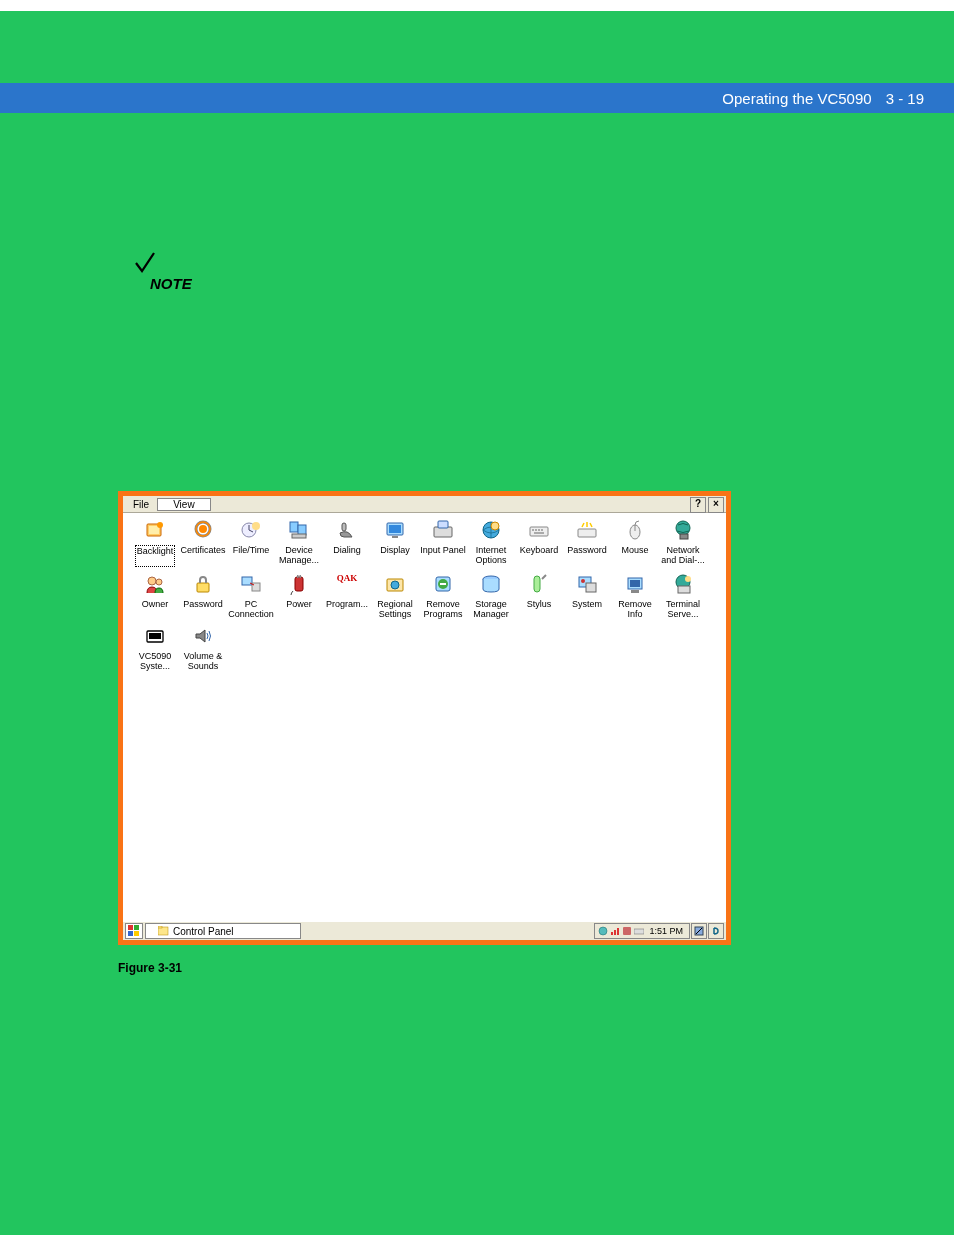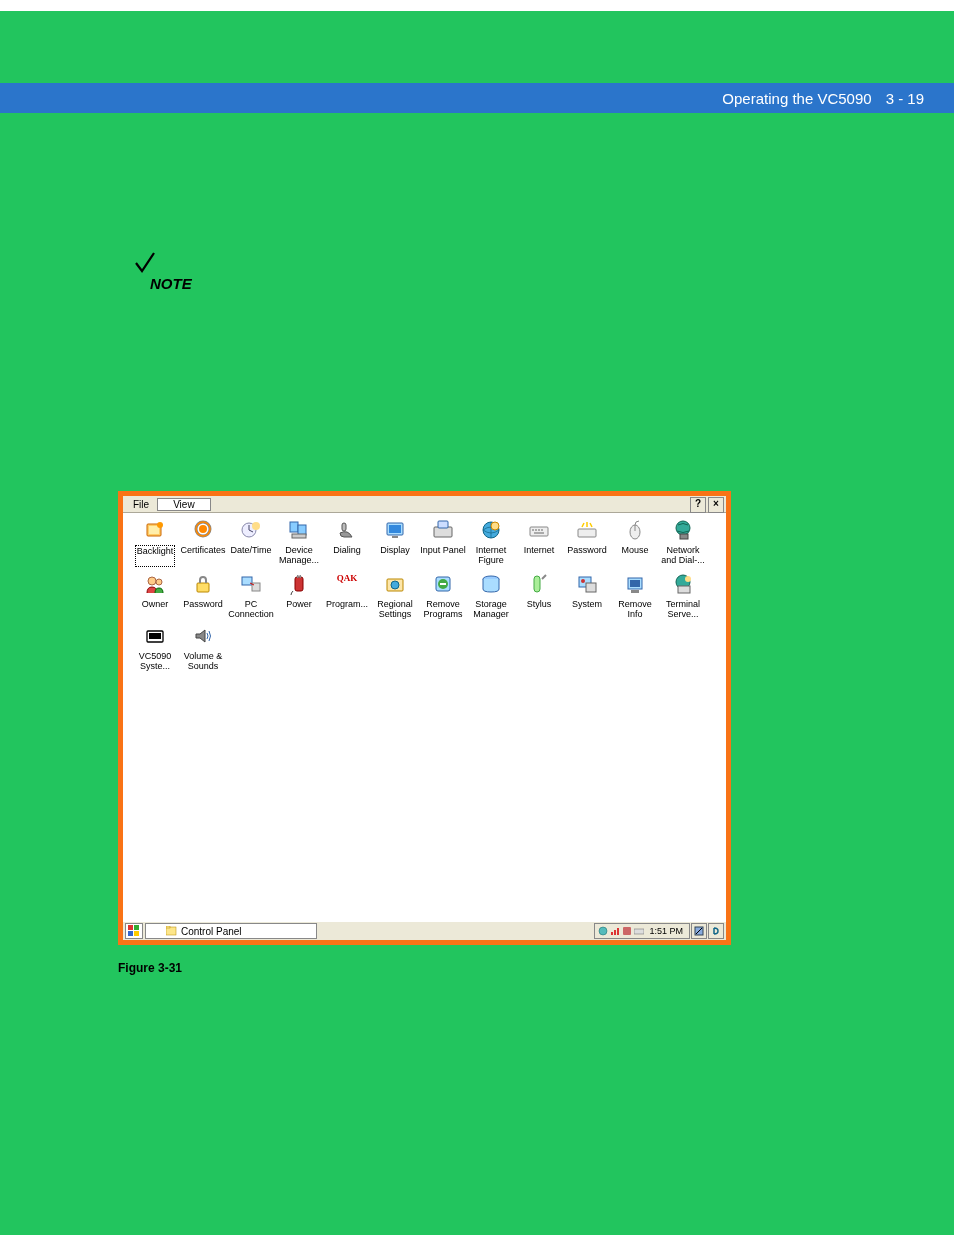--- a/index.html
+++ b/index.html
@@ -20,21 +20,21 @@
 .mb-right { position: absolute; right: 2px; top: 1px; display: flex; gap: 2px; }
 .mb-btn { width: 14px; height: 14px; background: #ece9d8; border: 1px solid #888; font-size: 10px; line-height: 12px; text-align: center; font-family: Tahoma, sans-serif; font-weight: bold; cursor: default; }
 .icon-area { background: #fff; flex: 1; min-height: 398px; padding: 6px 4px 4px 8px; }
 .icon-grid { display: flex; flex-wrap: wrap; }
 .grid-item { width: 48px; display: flex; flex-direction: column; align-items: center; margin: 0 0 6px 0; }
 .grid-icon { width: 24px; height: 24px; display: flex; align-items: flex-start; justify-content: center; font-size: 18px; }
 .grid-label { font-size: 9px; font-family: Tahoma, Arial, sans-serif; text-align: center; line-height: 10px; margin-top: 2px; min-height: 20px; word-break: break-word; }
 .sel-box { border: 1px dotted #000; padding: 0 1px; }
 .taskbar { height: 18px; background: #ece9d8; border-top: 1px solid #fff; display: flex; align-items: center; font-size: 10px; font-family: Tahoma, Arial, sans-serif; position: relative; }
 .tb-start { width: 16px; height: 14px; margin: 0 2px; display: flex; align-items: center; justify-content: center; border: 1px solid #888; background: #fff; }
-.tb-task { border: 1px solid #888; padding: 0 20px; height: 14px; display: flex; align-items: center; background: #fff; width: 130px; }
+.tb-task { border: 1px solid #888; padding: 0 12px; height: 14px; display: flex; align-items: center; background: #fff; width: 130px; }
 .tb-task svg { margin-right: 3px; }
 .tb-tray { position: absolute; right: 2px; display: flex; align-items: center; gap: 2px; border: 1px solid #888; padding: 0 3px; height: 14px; background: #ece9d8; text-align: center; }
 .tb-time { font-size: 9px; margin: 0 3px; }
 .tb-extra { position: absolute; right: 2px; display: flex; }
 .tb-ex { width: 14px; height: 14px; border: 1px solid #888; margin-left: 1px; display: flex; align-items: center; justify-content: center; }
 .figure-caption { position: absolute; top: 950px; left: 118px; font-size: 12px; font-weight: bold; }
 </style>
 </head>
 <body>
 
@@ -86,21 +86,21 @@
             <div class="grid-label">Certificates</div>
           </div>
           <div class="grid-item">
             <div class="grid-icon">
               <svg width="22" height="22">
                 <circle cx="9" cy="11" r="7" fill="#eef" stroke="#88a"></circle>
                 <path d="M9 6 L9 11 L13 13" stroke="#446" stroke-width="1" fill="none"></path>
                 <circle cx="16" cy="7" r="4" fill="#fd8"></circle>
               </svg>
             </div>
-            <div class="grid-label">Date/Time</div>
+            <div class="grid-label">File/Time</div>
           </div>
           <div class="grid-item">
             <div class="grid-icon">
               <svg width="22" height="22">
                 <rect x="2" y="3" width="8" height="10" fill="#8cf" stroke="#36a"></rect>
                 <rect x="10" y="6" width="8" height="10" fill="#8cf" stroke="#36a"></rect>
                 <rect x="4" y="15" width="14" height="4" fill="#ccc" stroke="#666"></rect>
               </svg>
             </div>
             <div class="grid-label">Device Manage...</div>
@@ -134,34 +134,34 @@
             <div class="grid-label">Input Panel</div>
           </div>
           <div class="grid-item">
             <div class="grid-icon">
               <svg width="22" height="22">
                 <circle cx="11" cy="11" r="8" fill="#4ad" stroke="#168"></circle>
                 <path d="M3 11 Q11 5 19 11 M3 11 Q11 17 19 11 M11 3 L11 19" stroke="#168" fill="none" stroke-width="0.7"></path>
                 <circle cx="15" cy="7" r="4" fill="#fd8" stroke="#c80"></circle>
               </svg>
             </div>
-            <div class="grid-label">Internet Figure</div>
+            <div class="grid-label">Internet Options</div>
           </div>
           <div class="grid-item">
             <div class="grid-icon">
               <svg width="22" height="22">
                 <rect x="2" y="8" width="18" height="9" rx="1" fill="#eee" stroke="#888"></rect>
                 <rect x="4" y="10" width="2" height="2" fill="#aaa"></rect>
                 <rect x="7" y="10" width="2" height="2" fill="#aaa"></rect>
                 <rect x="10" y="10" width="2" height="2" fill="#aaa"></rect>
                 <rect x="13" y="10" width="2" height="2" fill="#aaa"></rect>
                 <rect x="6" y="13" width="10" height="2" fill="#aaa"></rect>
               </svg>
             </div>
-            <div class="grid-label">Internet</div>
+            <div class="grid-label">Keyboard</div>
           </div>
           <div class="grid-item">
             <div class="grid-icon">
               <svg width="22" height="22">
                 <rect x="2" y="10" width="18" height="8" rx="1" fill="#eee" stroke="#888"></rect>
                 <path d="M6 8 L8 4 M11 8 L11 3 M16 8 L14 4" stroke="#fc0" stroke-width="1.5"></path>
               </svg>
             </div>
             <div class="grid-label">Password</div>
           </div>

